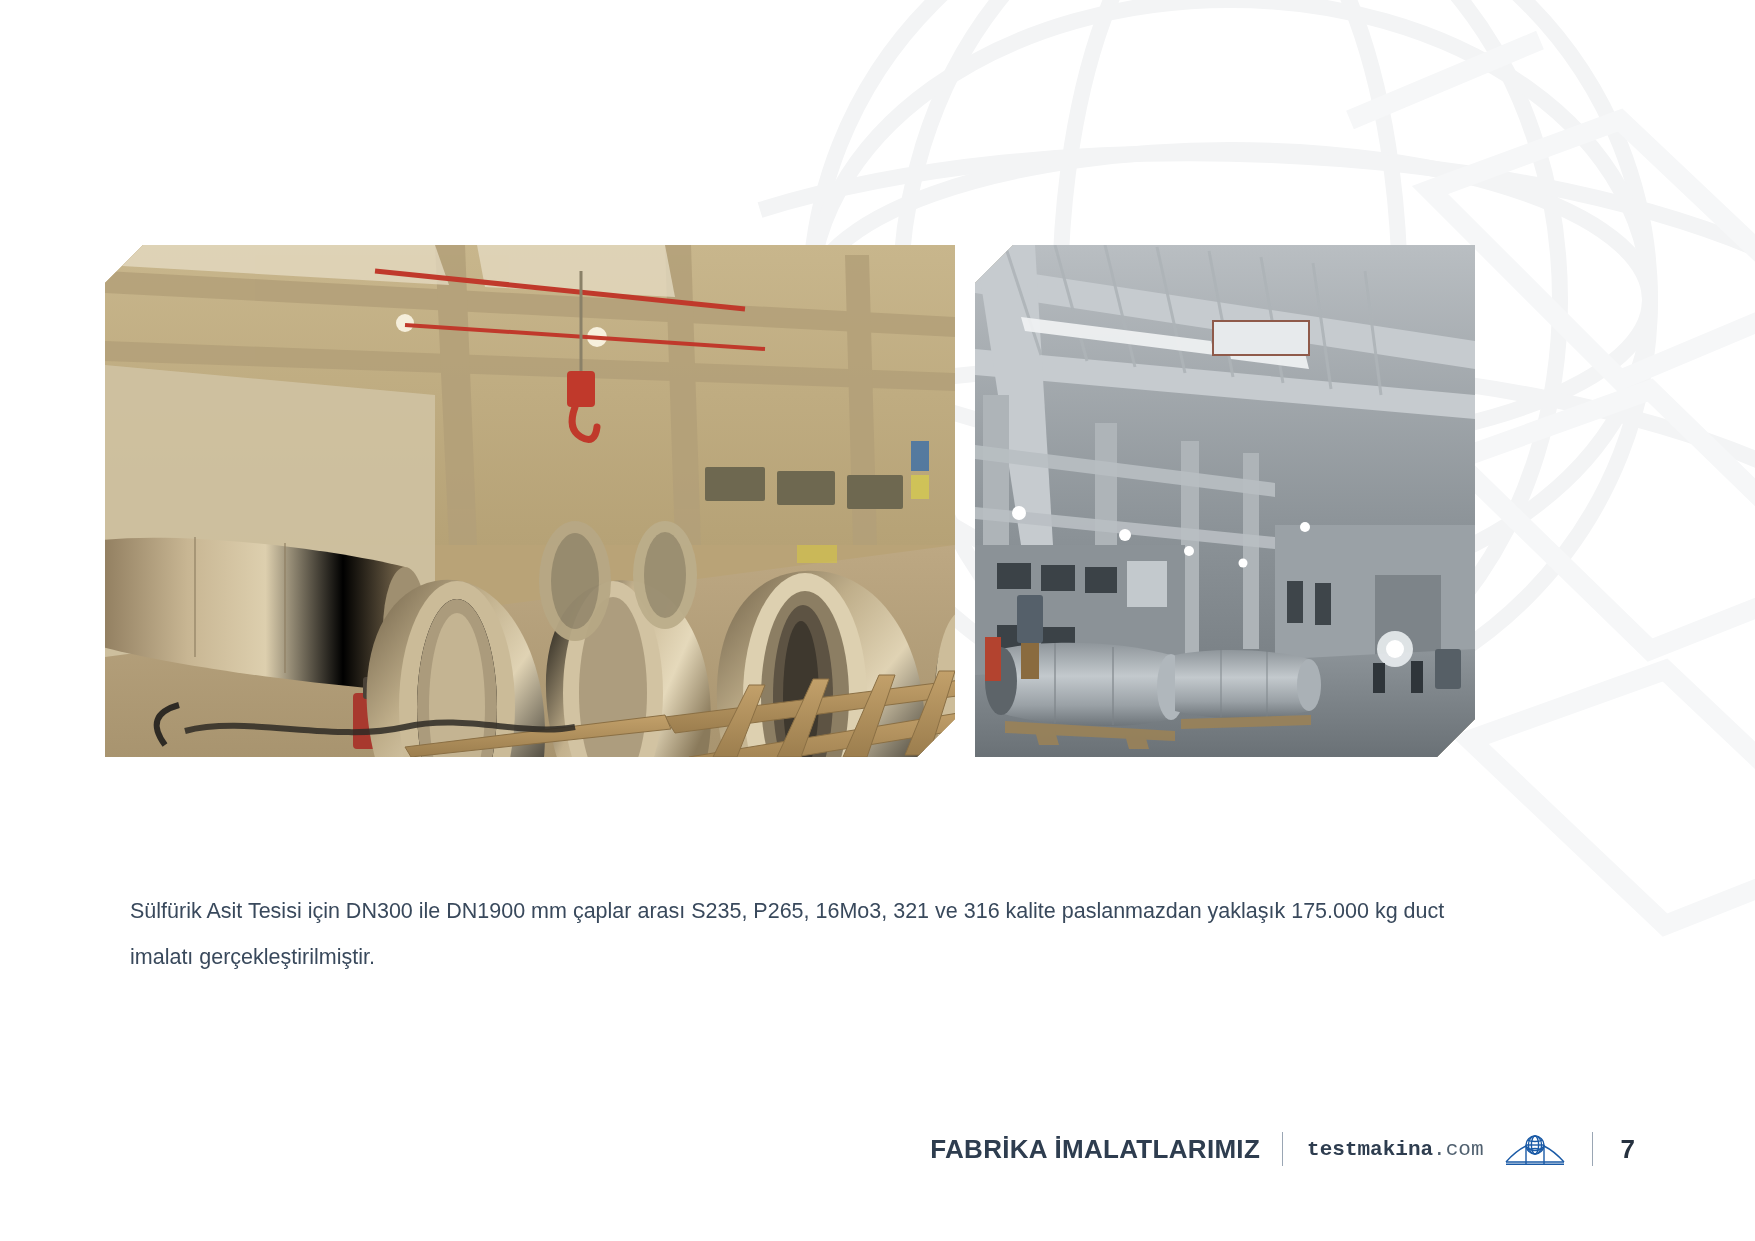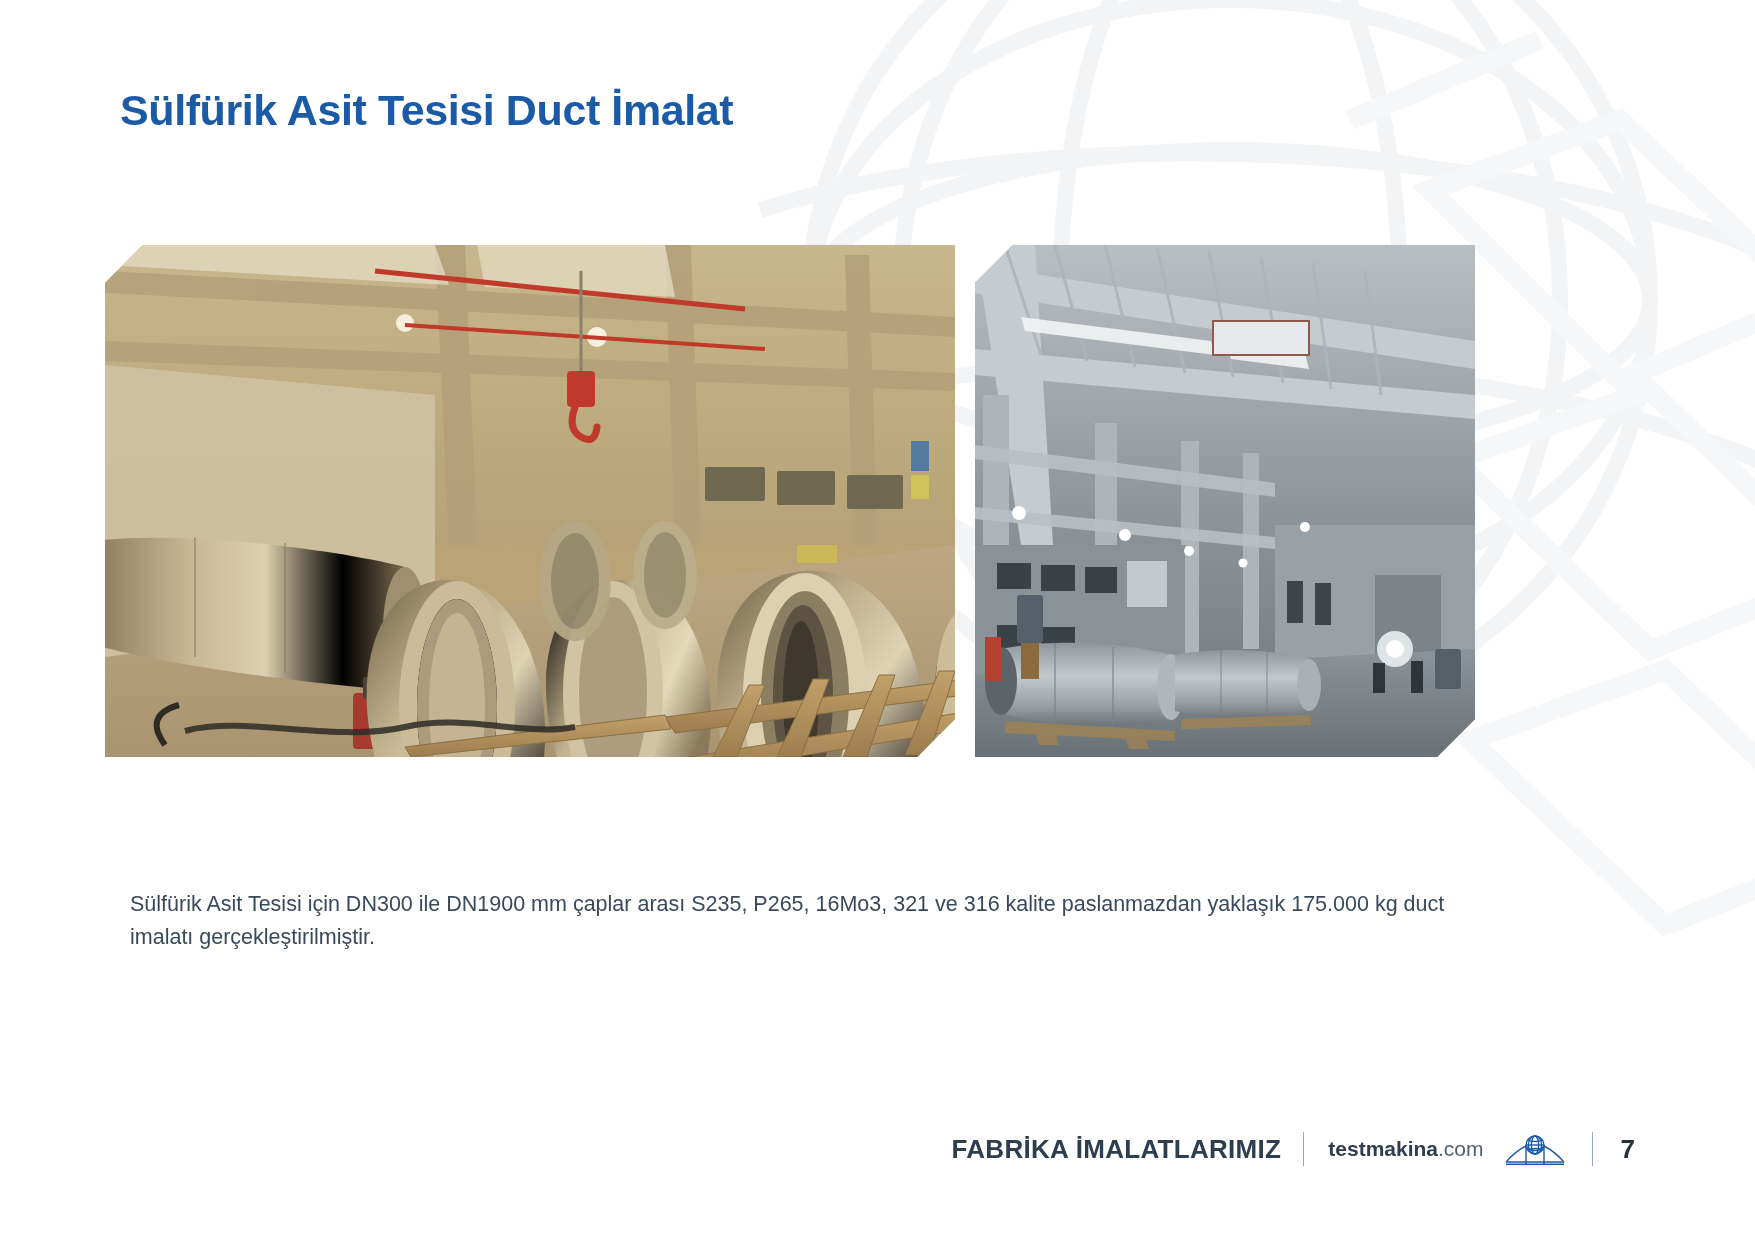--- a/index.html
+++ b/index.html
@@ -72,21 +72,21 @@
 
   .photo svg { display: block; width: 100%; height: 100%; }
 
   
   .caption {
     position: absolute;
     left: 130px;
     top: 888px;
     width: 1320px;
     font-size: 21.5px;
-    line-height: 33px;
+    line-height: 46px;
     color: #39495c;
     font-weight: 400;
     z-index: 3;
   }
 
   
   .footer {
     position: absolute;
     right: 120px;
     bottom: 74px;
@@ -105,20 +105,21 @@
   .footer-sep {
     width: 1px;
     height: 34px;
     background: #9aa6b4;
   }
   .footer-brand {
     font-size: 21px;
     color: #2e3d4f;
     padding: 0 20px 0 24px;
     white-space: nowrap;
+    font-family: Liberation Mono, monospace;
   }
   .brand-strong { font-weight: 700; }
   .brand-tld { font-weight: 400; color: #50606f; }
   .footer-logo {
     display: flex;
     align-items: center;
     padding-right: 26px;
   }
   .footer-logo svg { display: block; }
   .page-number {
@@ -153,21 +154,20 @@
       <g clip-path="url(#pgclip)" fill="none" stroke="#f6f7f8" stroke-width="20">
 
         <path d="M1430 190 L1620 120 L1810 300 L1620 380 Z"></path>
         <path d="M1455 460 L1650 390 L1840 575 L1650 650 Z"></path>
         <path d="M1470 740 L1665 670 L1855 850 L1665 925 Z"></path>
         <path d="M1350 120 L1540 40"></path>
       </g>
     </svg>
   </div>
 
-  <h1 class="page-title">Sülfürik Asit Tesisi Duct İmalat</h1>
 
   <div class="photo-row">
 
     <figure class="photo photo-left clip-a">
       <svg viewBox="0 0 850 512" preserveAspectRatio="xMidYMid slice" aria-hidden="true">
         <defs>
           <linearGradient id="Lwall" x1="0" y1="0" x2="0" y2="1">
             <stop offset="0" stop-color="#c8b68c"></stop>
             <stop offset="1" stop-color="#b6a276"></stop>
           </linearGradient>

